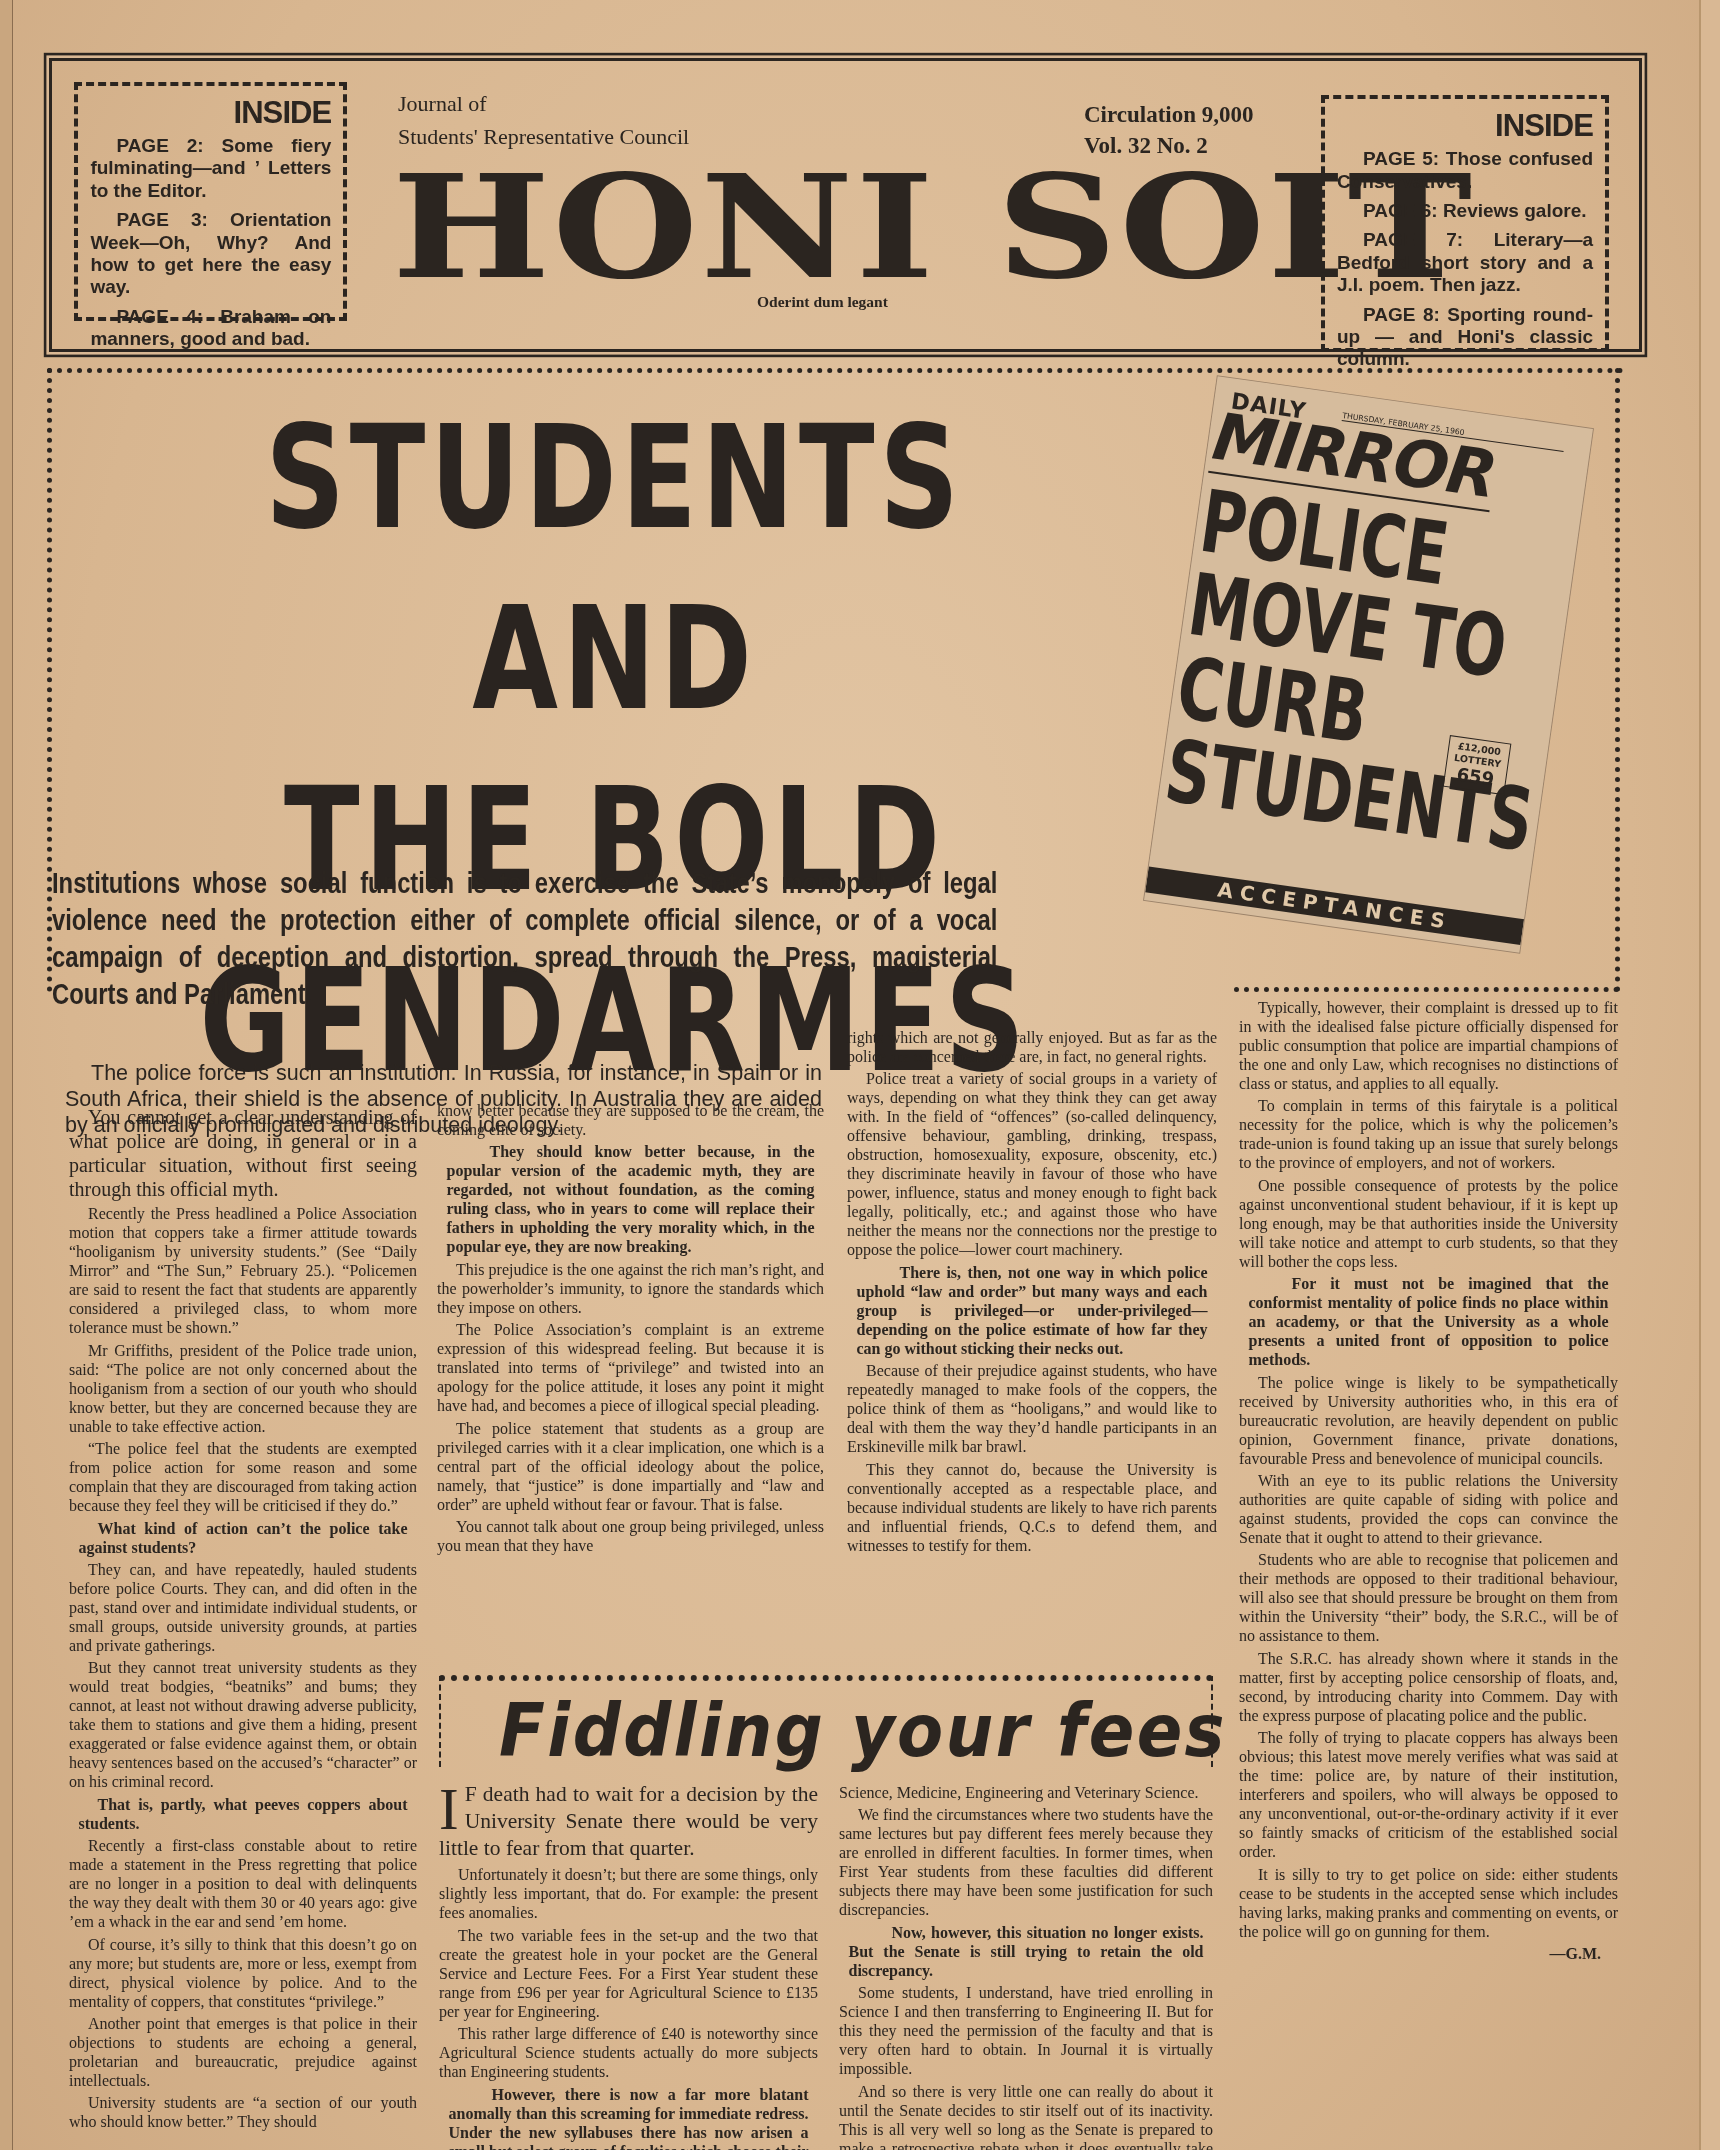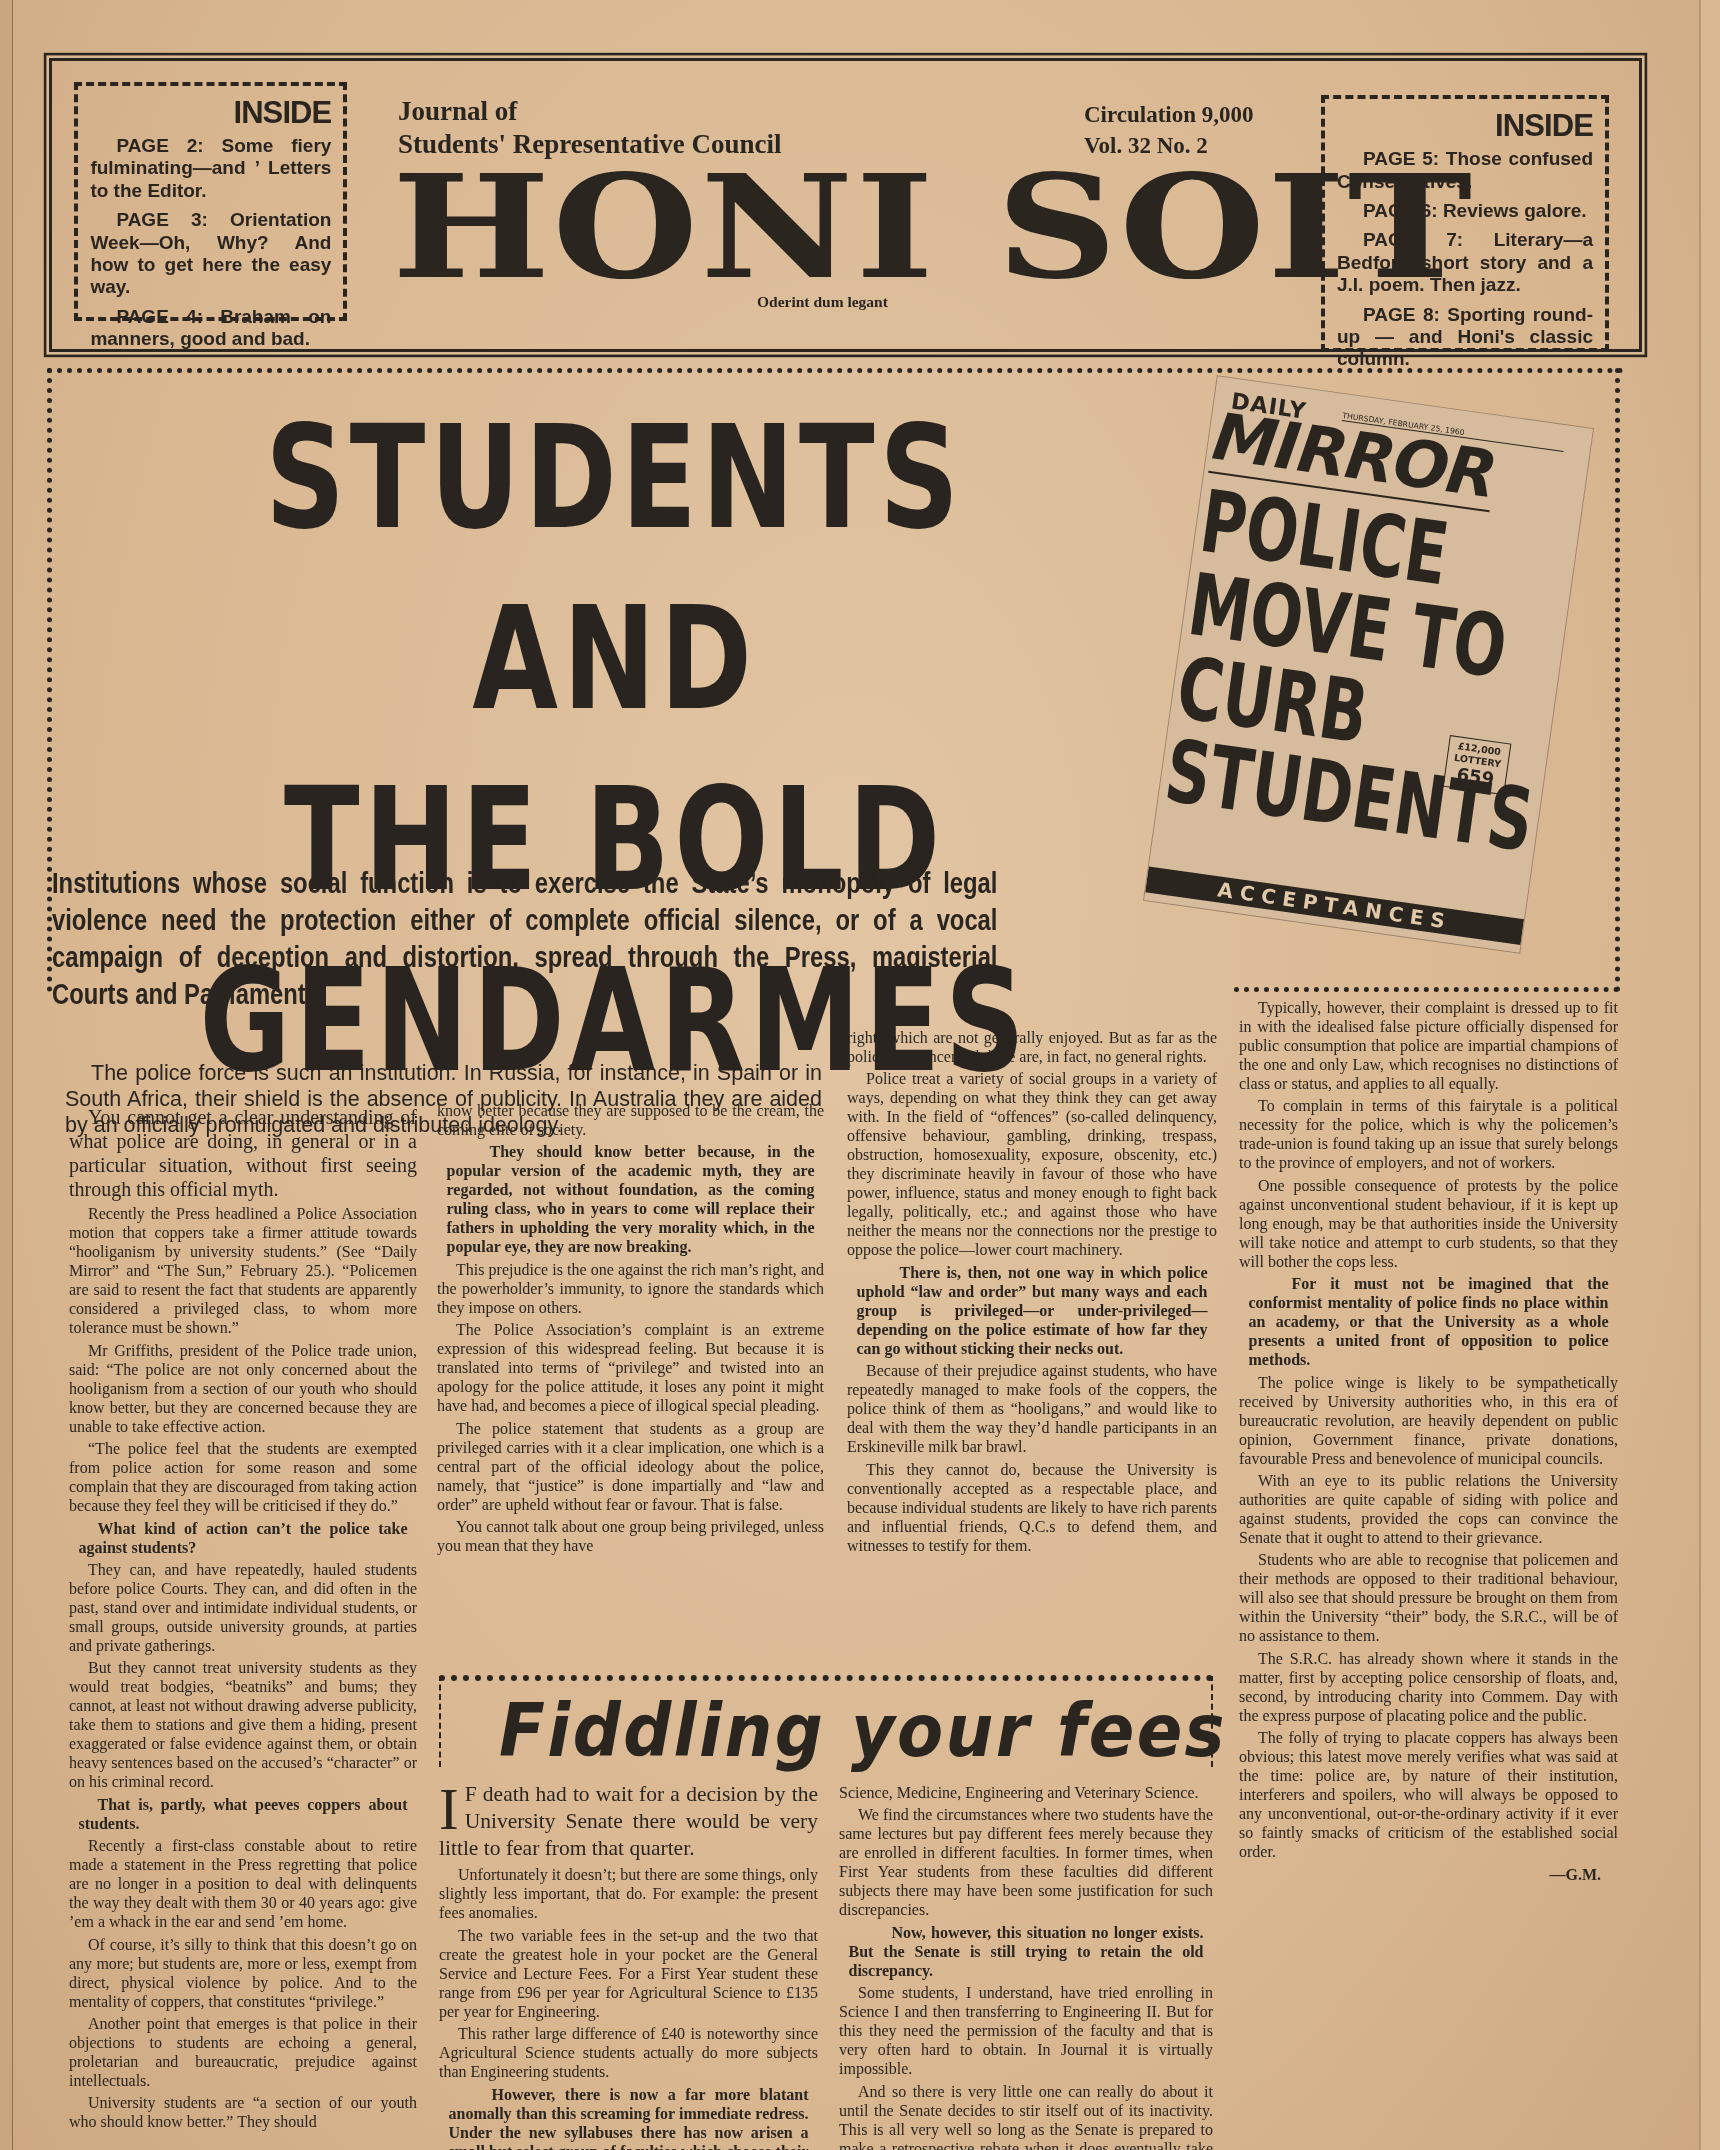--- a/index.html
+++ b/index.html
@@ -16,21 +16,21 @@
   }
   .spine { position: absolute; left: 0; top: 0; width: 12px; height: 2288px; background: #c9a67f; border-right: 0.9px solid #8a6d50; }
 
   
   .masthead { position: absolute; left: 49px; top: 58px; width: 1587px; height: 288px; border: 3.4px solid #2b2520; box-shadow: 0 0 0 2.6px #d9b894, 0 0 0 5.2px #2b2520; }
   .inside { position: absolute; border: 4.3px dashed #2b2520; padding: 10.3px 12px; font-family: "Liberation Sans Narrow", "Liberation Sans", sans-serif; font-weight: bold; font-size: 19px; line-height: 22.4px; text-align: justify; }
   .inside .ttl { text-align: right; font-size: 31px; line-height: 34px; font-weight: 900; letter-spacing: -0.9px; margin-bottom: 5.2px; }
   .inside p { margin: 0 0 6.9px 0; text-indent: 26px; }
   .inside-left { left: 22.4px; top: 20.6px; width: 241px; height: 211px; }
   .inside-right { left: 1269px; top: 34px; width: 256px; height: 228px; }
-  .journal { position: absolute; left: 346px; top: 34px; font-size: 27px; line-height: 33px; font-weight: bold; }
+  .journal { position: absolute; left: 346px; top: 26px; font-size: 22px; line-height: 33px; font-weight: normal; }
   .title { position: absolute; left: 340px; top: 97px; font-family: "DejaVu Serif", serif; font-size: 142px; font-weight: 900; letter-spacing: 1.7px; line-height: 138px; transform: scaleX(1.18); transform-origin: left top; color: #2b2520; }
   .motto { position: absolute; left: 705px; top: 232px; font-size: 15.5px; font-weight: bold; }
   .circ { position: absolute; left: 1032px; top: 38px; font-size: 23px; line-height: 31px; font-weight: bold; width: 185px; }
 
   
   .lead-frame { position: absolute; left: 47px; top: 368px; width: 1572px; height: 619px; border-top: 5.2px dotted #2b2520; border-left: 5.2px dotted #2b2520; }
   .lead-frame-r { position: absolute; left: 1615px; top: 368px; width: 0; height: 624px; border-right: 5.2px dotted #2b2520; }
   .lead-frame-b { position: absolute; left: 1234px; top: 987px; width: 385px; height: 0; border-bottom: 5.2px dotted #2b2520; }
   .headline { position: absolute; left: 77px; top: 387px; width: 1075px; font-family: "DejaVu Sans", sans-serif; font-weight: bold; font-size: 142px; line-height: 181px; text-align: center; letter-spacing: 6px; transform: scaleX(0.78); transform-origin: center top; color: #2a2420; }
   .standfirst { position: absolute; left: 52px; top: 865px; width: 946px; font-family: "Liberation Sans", sans-serif; font-weight: bold; font-size: 29px; line-height: 37px; text-align: justify; transform: scaleX(0.82); transform-origin: left top; width: 1153px; }
@@ -159,20 +159,21 @@
 <div class="col c4">
   <p>Typically, however, their complaint is dressed up to fit in with the idealised false picture officially dispensed for public consumption that police are impartial champions of the one and only Law, which recognises no distinctions of class or status, and applies to all equally.</p>
   <p>To complain in terms of this fairytale is a political necessity for the police, which is why the policemen’s trade-union is found taking up an issue that surely belongs to the province of employers, and not of workers.</p>
   <p>One possible consequence of protests by the police against unconventional student behaviour, if it is kept up long enough, may be that authorities inside the University will take notice and attempt to curb students, so that they will bother the cops less.</p>
   <p class="bold indent-more">For it must not be imagined that the conformist mentality of police finds no place within an academy, or that the University as a whole presents a united front of opposition to police methods.</p>
   <p>The police winge is likely to be sympathetically received by University authorities who, in this era of bureaucratic revolution, are heavily dependent on public opinion, Government finance, private donations, favourable Press and benevolence of municipal councils.</p>
   <p>With an eye to its public relations the University authorities are quite capable of siding with police and against students, provided the cops can convince the Senate that it ought to attend to their grievance.</p>
   <p>Students who are able to recognise that policemen and their methods are opposed to their traditional behaviour, will also see that should pressure be brought on them from within the University “their” body, the S.R.C., will be of no assistance to them.</p>
   <p>The S.R.C. has already shown where it stands in the matter, first by accepting police censorship of floats, and, second, by introducing charity into Commem. Day with the express purpose of placating police and the public.</p>
   <p>The folly of trying to placate coppers has always been obvious; this latest move merely verifies what was said at the time: police are, by nature of their institution, interferers and spoilers, who will always be opposed to any unconventional, out-or-the-ordinary activity if it ever so faintly smacks of criticism of the established social order.</p>
+  <p>It is silly to try to get police on side: either students cease to be students in the accepted sense which includes having larks, making pranks and commenting on events, or the police will go on gunning for them.</p>
   <p class="sig">—G.M.</p>
 </div>
 
 <div class="fees-box"></div>
 <div class="fees-title">Fiddling your fees</div>
 
 <div class="col f1">
   <p class="drop">
     <span class="cap">I</span><span>F death had to wait for a decision by the University Senate there would be very little to fear from that quarter.</span>
   </p>

